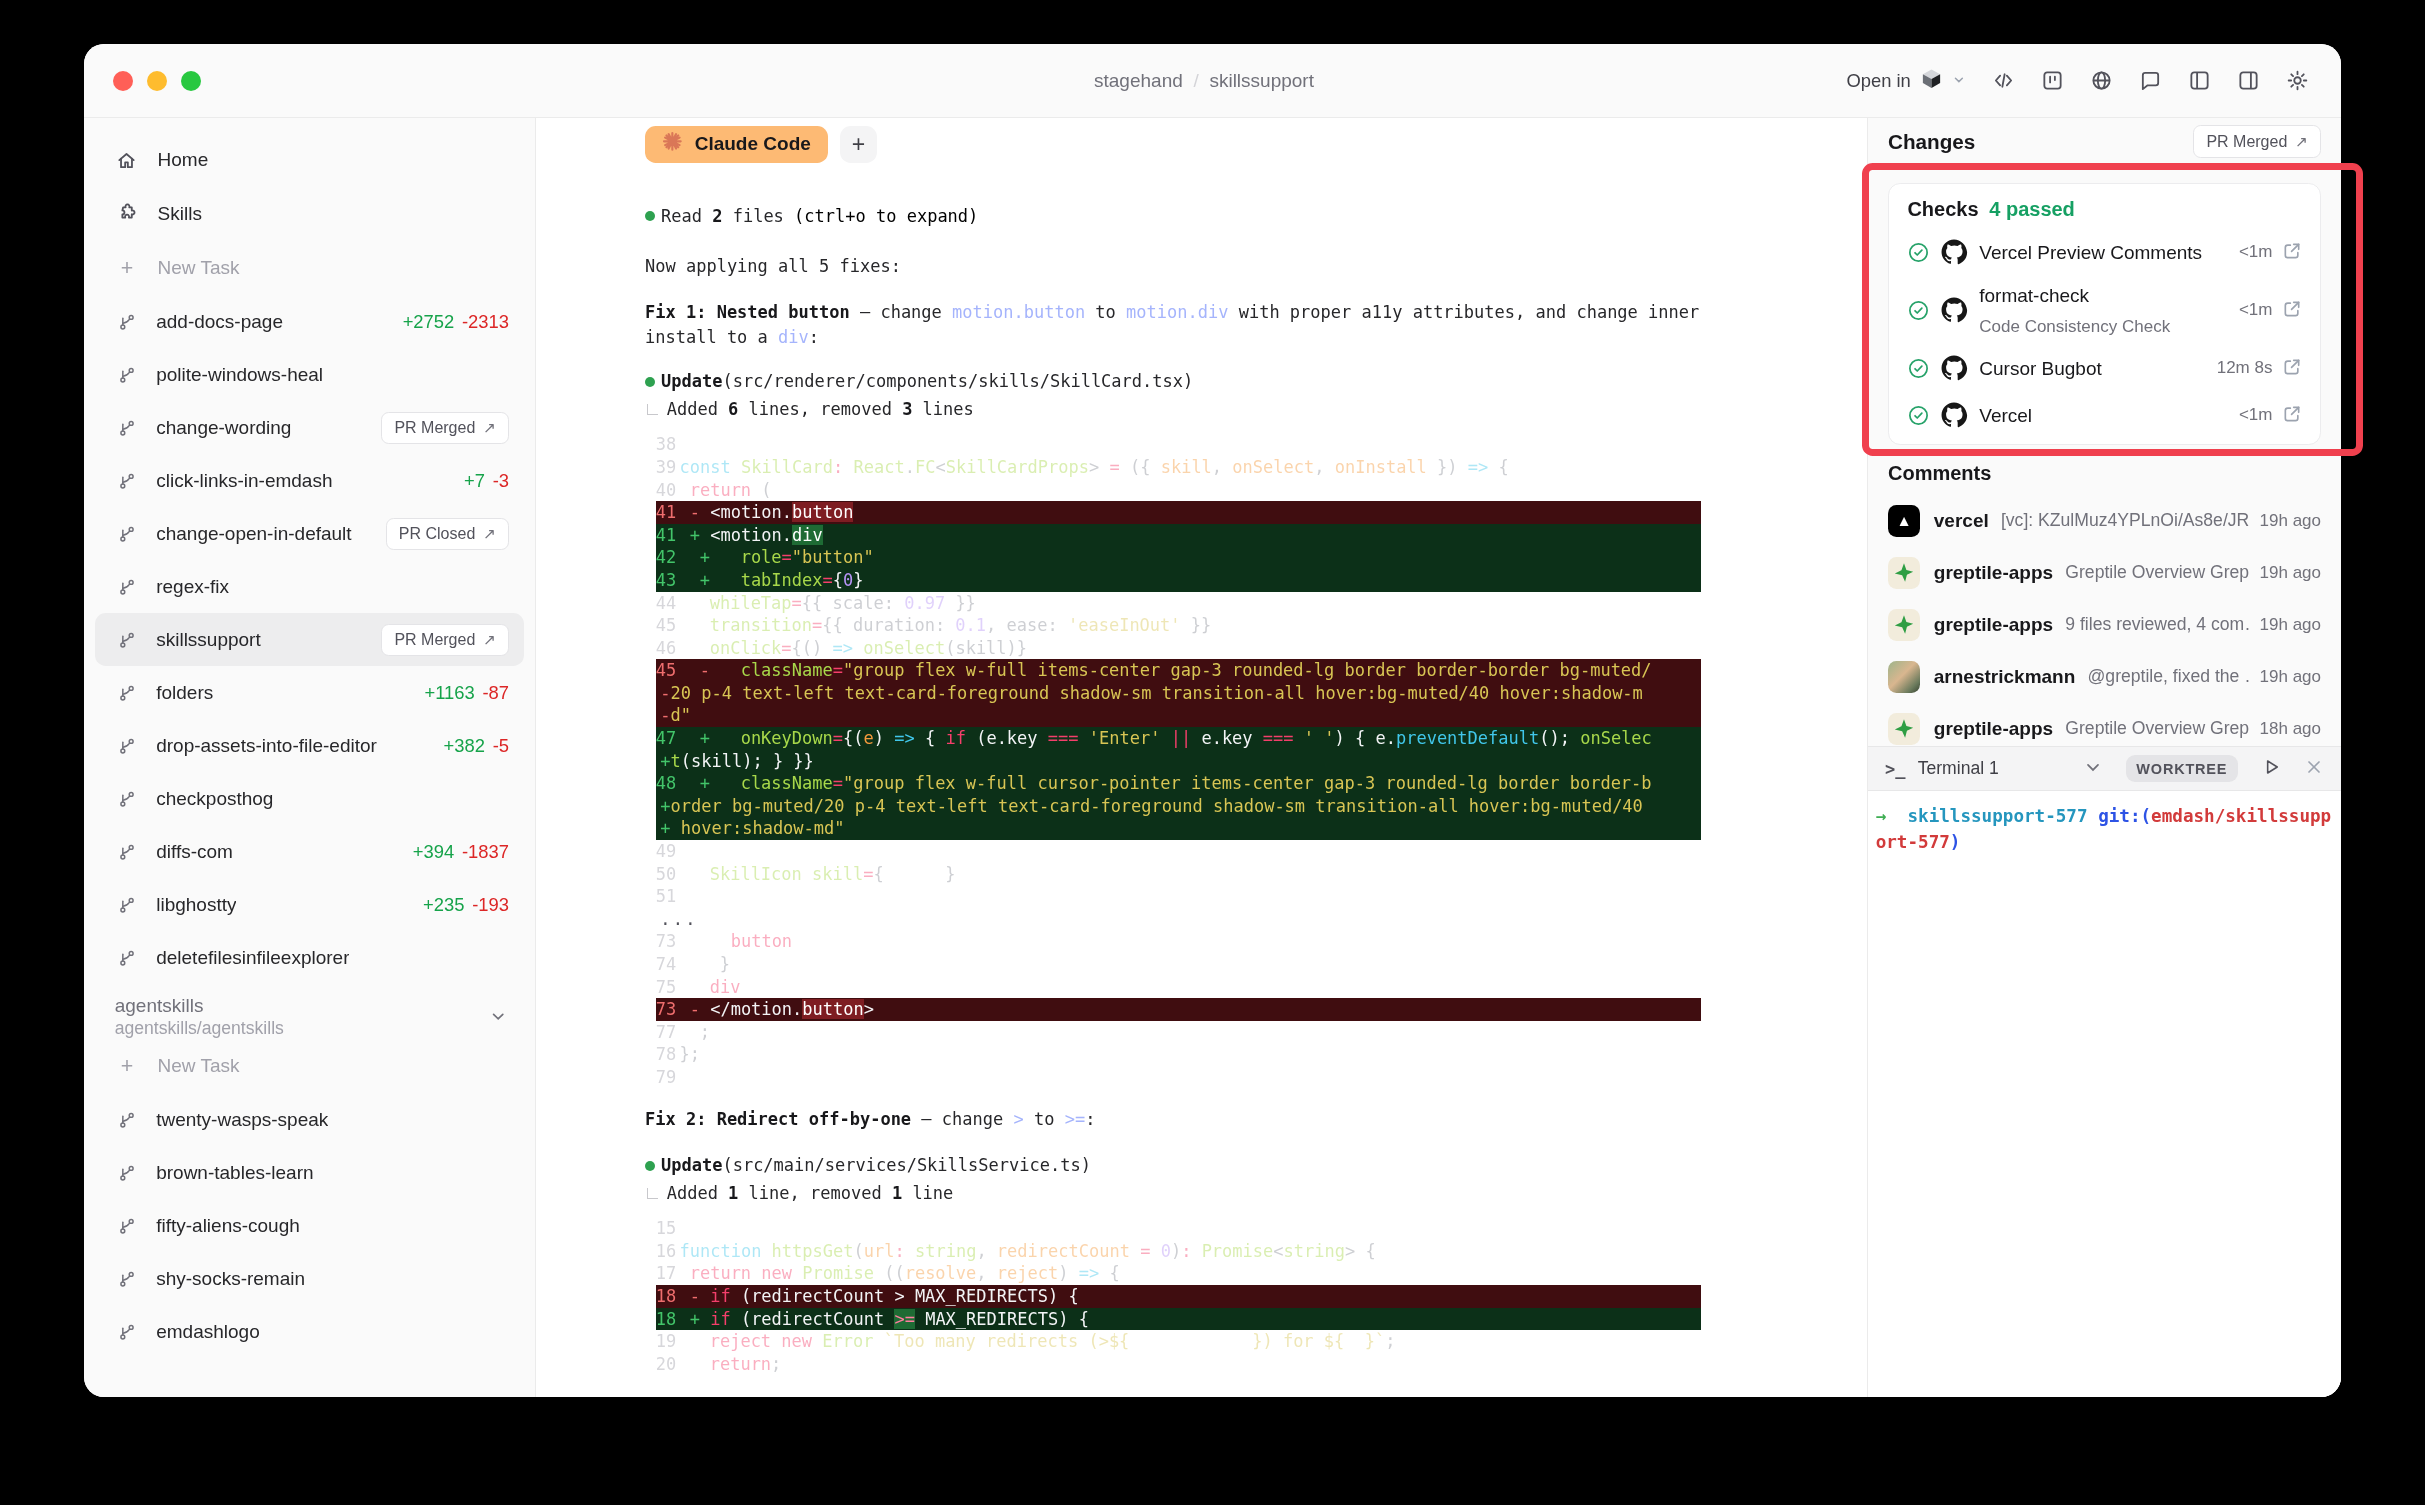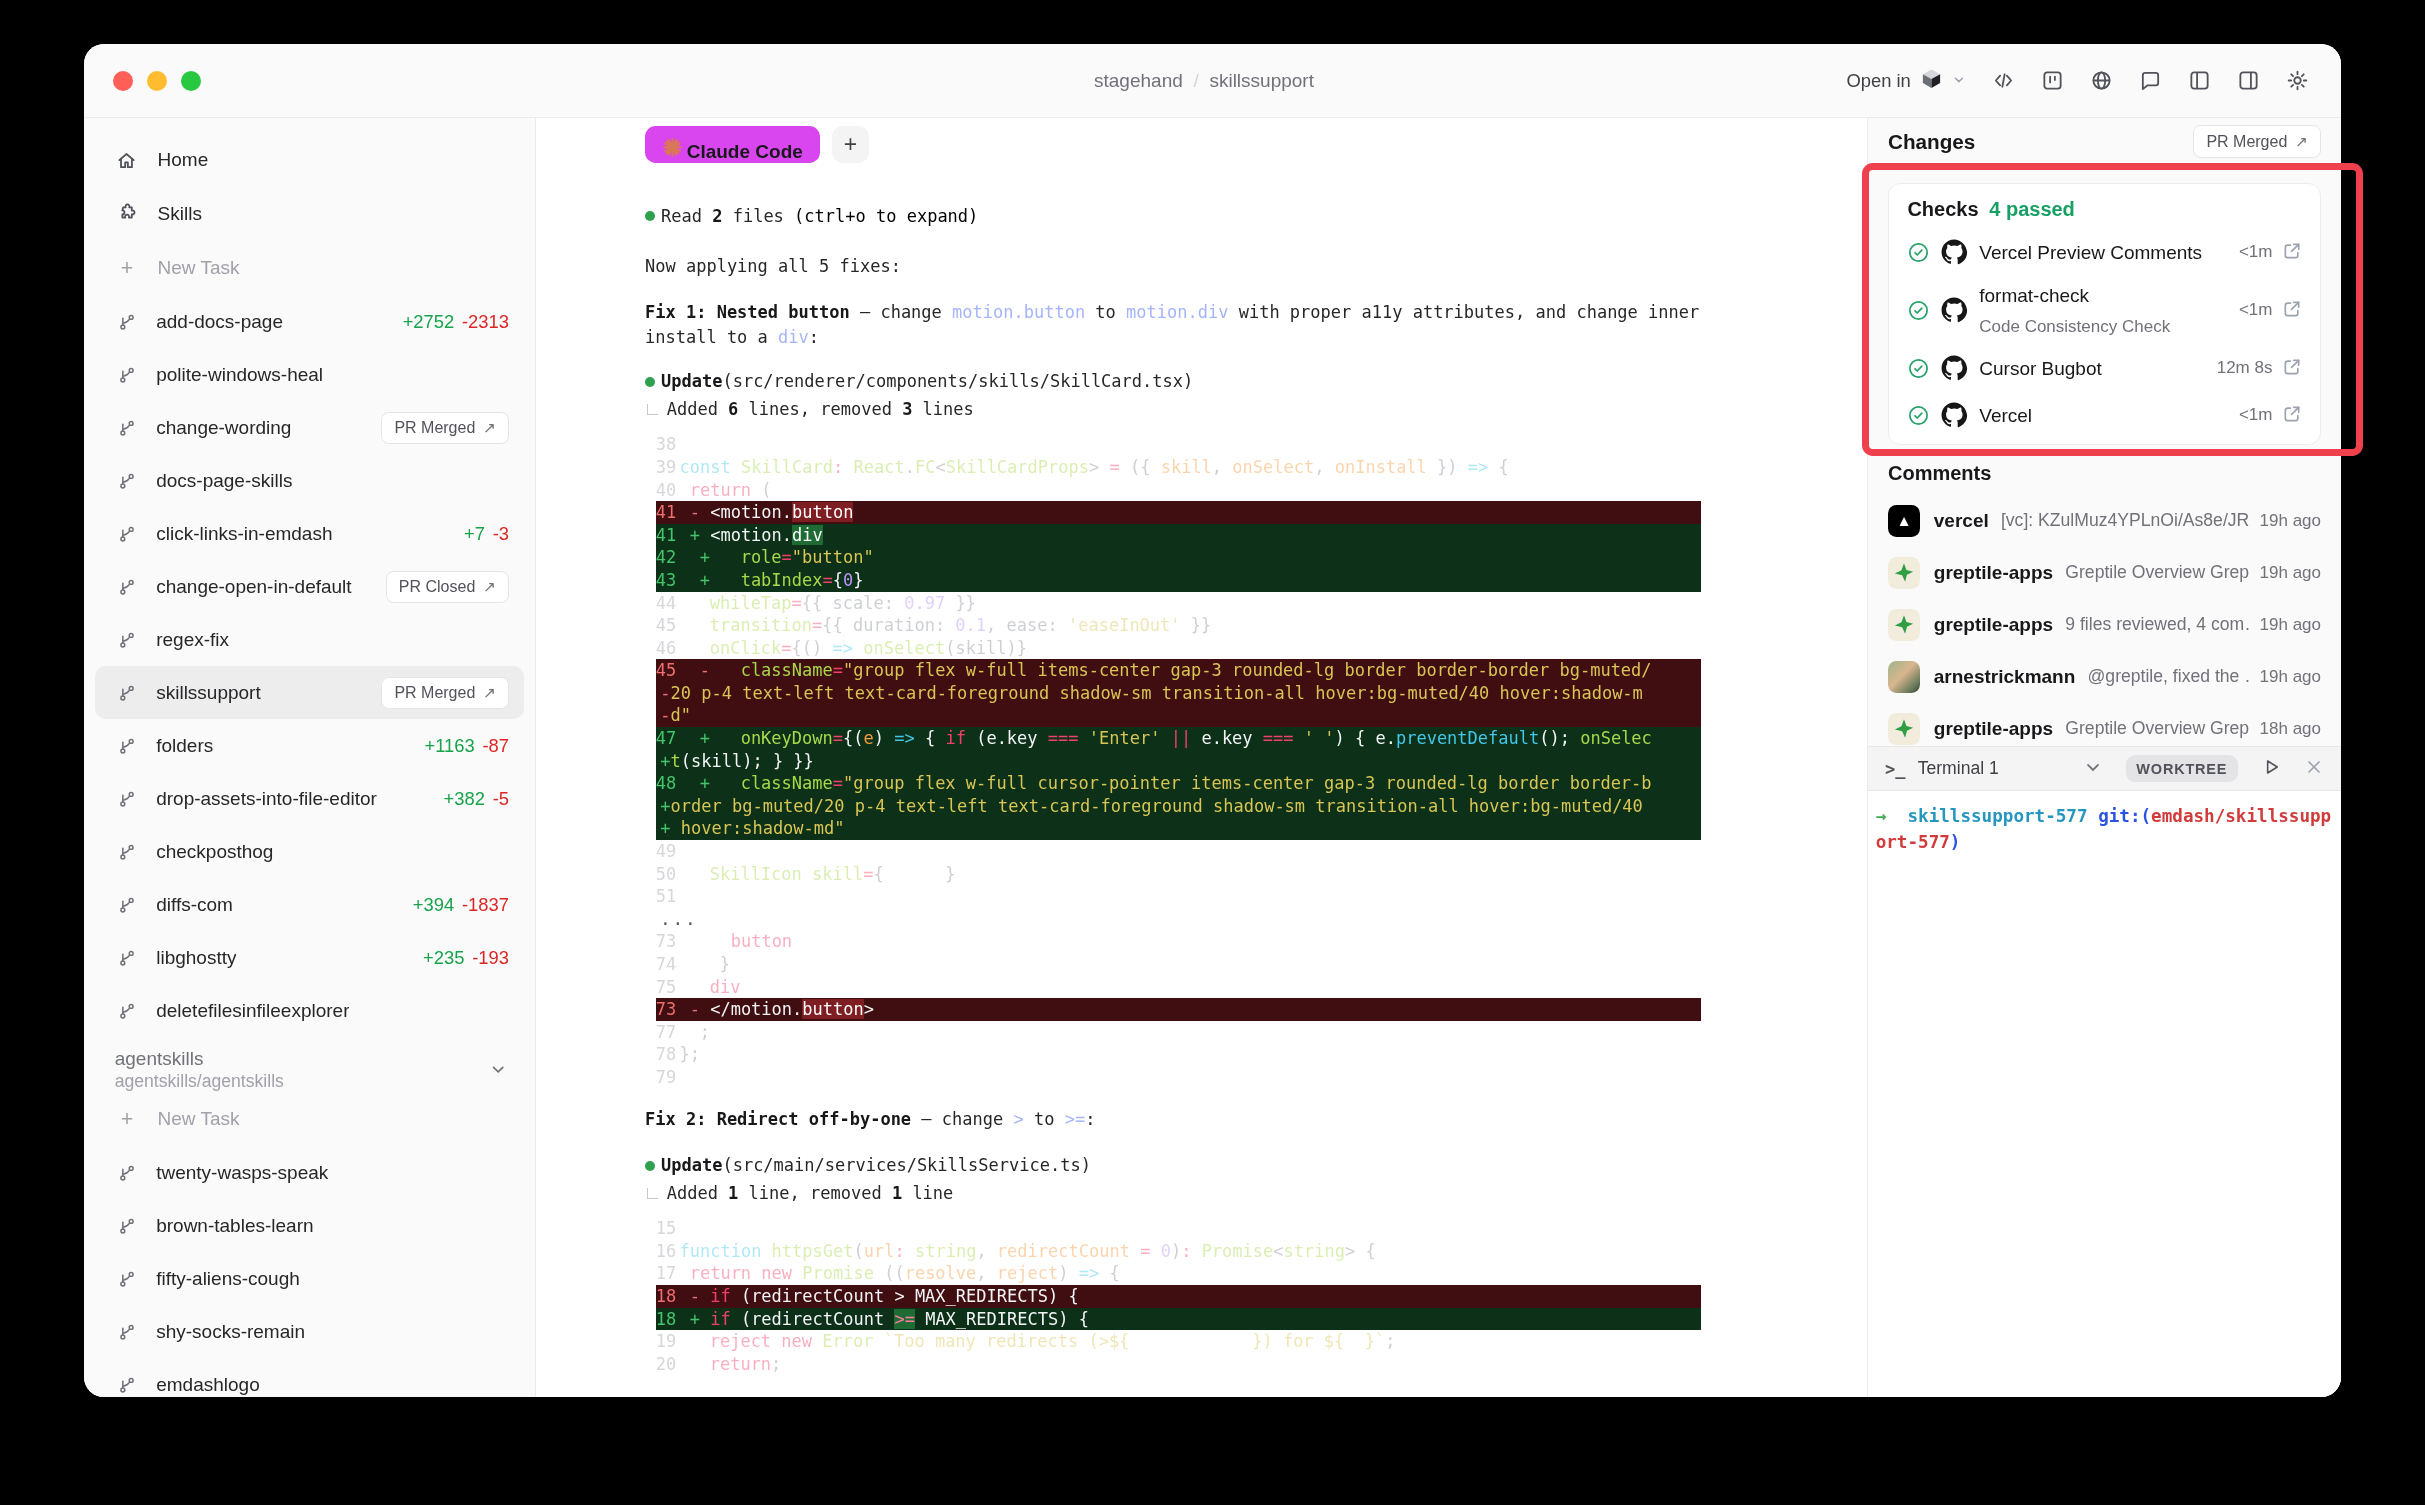--- a/index.html
+++ b/index.html
@@ -33,21 +33,21 @@
   .prbadge{display:inline-flex;align-items:center;gap:7.7px;background:#fff;border:1.5px solid #e4e4e7;border-radius:7.7px;padding:6.1px 12.2px;font-size:16px;font-weight:500;color:#52525b;white-space:nowrap;}
   .prbadge .arr{color:#71717a;font-size:15.3px;}
   .group{margin:10.7px 10.7px 0;padding-left:20px;display:flex;align-items:center;}
   .group .gtx{flex:1;min-width:0;}
   .group .gt1{font-size:19px;color:#71717a;font-weight:500;}
   .group .gt2{font-size:17.6px;color:#a1a1aa;margin-top:1.5px;}
   .group .gchev{color:#71717a;margin-right:17px;}
   
   .main{flex:1;background:#fff;position:relative;overflow:hidden;padding:7.7px 0 0 109px;font-family:"DejaVu Sans Mono",monospace;}
   .badgerow{display:flex;gap:12.2px;align-items:center;font-family:"Liberation Sans",sans-serif;}
-  .agentbadge{height:37px;display:inline-flex;align-items:flex-end;gap:4px;background:#d946ef;border-radius:10.7px;padding:0 17px;font-size:19px;font-weight:700;color:#18181b;}
+  .agentbadge{height:37px;display:inline-flex;align-items:center;gap:12px;background:#fdba74;border-radius:10.7px;padding:0 17px;font-size:19px;font-weight:700;color:#18181b;}
   .plusbtn{width:37px;height:37px;background:#f4f4f5;border-radius:10.7px;display:flex;align-items:center;justify-content:center;font-size:23px;color:#3f3f46;}
   .chat{width:1057px;color:#27272a;font-size:17px;}
   .ev{position:relative;padding-left:16px;line-height:24.5px;}
   .ev.bullet::before{content:"";position:absolute;left:0;top:7.7px;width:10px;height:10px;border-radius:50%;background:#2ea150;}
   .ev.nopad{padding-left:0;}
   .cg-d{color:#27272a}.cg-b{color:#18181b;font-weight:bold}.cg-g{color:#000000}.cg-pu{color:#a5b4fc}
   .addedrow{margin-top:4.6px;padding-left:1.5px;line-height:23px;}
   .lmark{display:inline-block;width:10px;height:10px;border-left:1.5px solid #c8c8cc;border-bottom:1.5px solid #c8c8cc;margin-right:9.2px;}
   
   .codeblock{margin-top:12.2px;margin-left:10.7px;width:1045px;font-size:17px;}
@@ -249,33 +249,20 @@
             </div>
             <div class="task">
               <span class="sic">
                 <svg width="20" height="20" viewBox="0 0 24 24" fill="none" stroke="currentColor" stroke-width="1.8" stroke-linecap="round">
                   <circle cx="7" cy="18" r="2.3"></circle>
                   <circle cx="17" cy="6.5" r="2.3"></circle>
                   <path d="M7 15.6V7.5"></path>
                   <path d="M7 13.4c5.6-.3 6.6-2.6 7.9-4.6"></path>
                 </svg>
               </span>
-              <span class="lbl">docs-page-skills</span>
-              <span class="spacer"></span>
-
-            </div>
-            <div class="task">
-              <span class="sic">
-                <svg width="20" height="20" viewBox="0 0 24 24" fill="none" stroke="currentColor" stroke-width="1.8" stroke-linecap="round">
-                  <circle cx="7" cy="18" r="2.3"></circle>
-                  <circle cx="17" cy="6.5" r="2.3"></circle>
-                  <path d="M7 15.6V7.5"></path>
-                  <path d="M7 13.4c5.6-.3 6.6-2.6 7.9-4.6"></path>
-                </svg>
-              </span>
               <span class="lbl">click-links-in-emdash</span>
               <span class="spacer"></span>
               <span class="stats"><span class="plus">+7</span><span class="minus">-3</span></span>
 
             </div>
             <div class="task">
               <span class="sic">
                 <svg width="20" height="20" viewBox="0 0 24 24" fill="none" stroke="currentColor" stroke-width="1.8" stroke-linecap="round">
                   <circle cx="7" cy="18" r="2.3"></circle>
                   <circle cx="17" cy="6.5" r="2.3"></circle>

